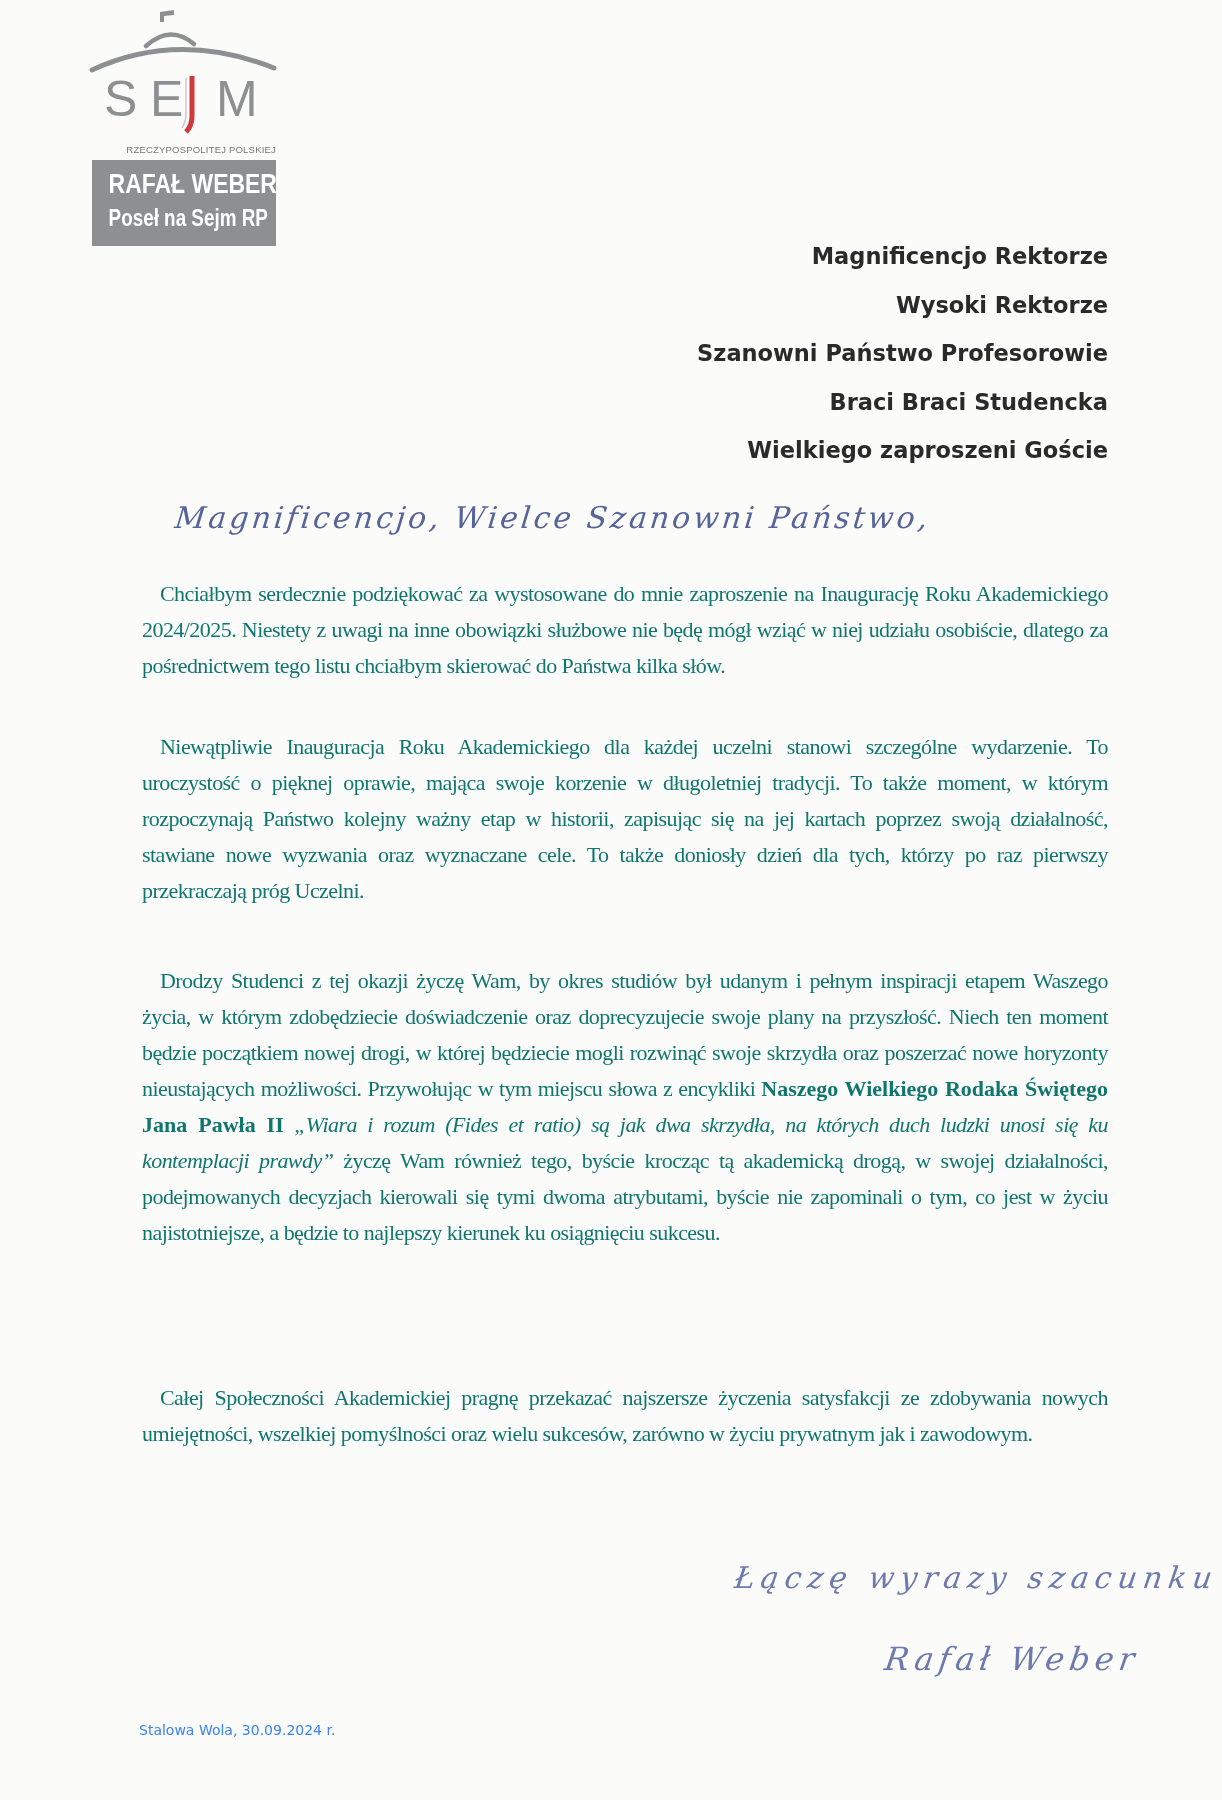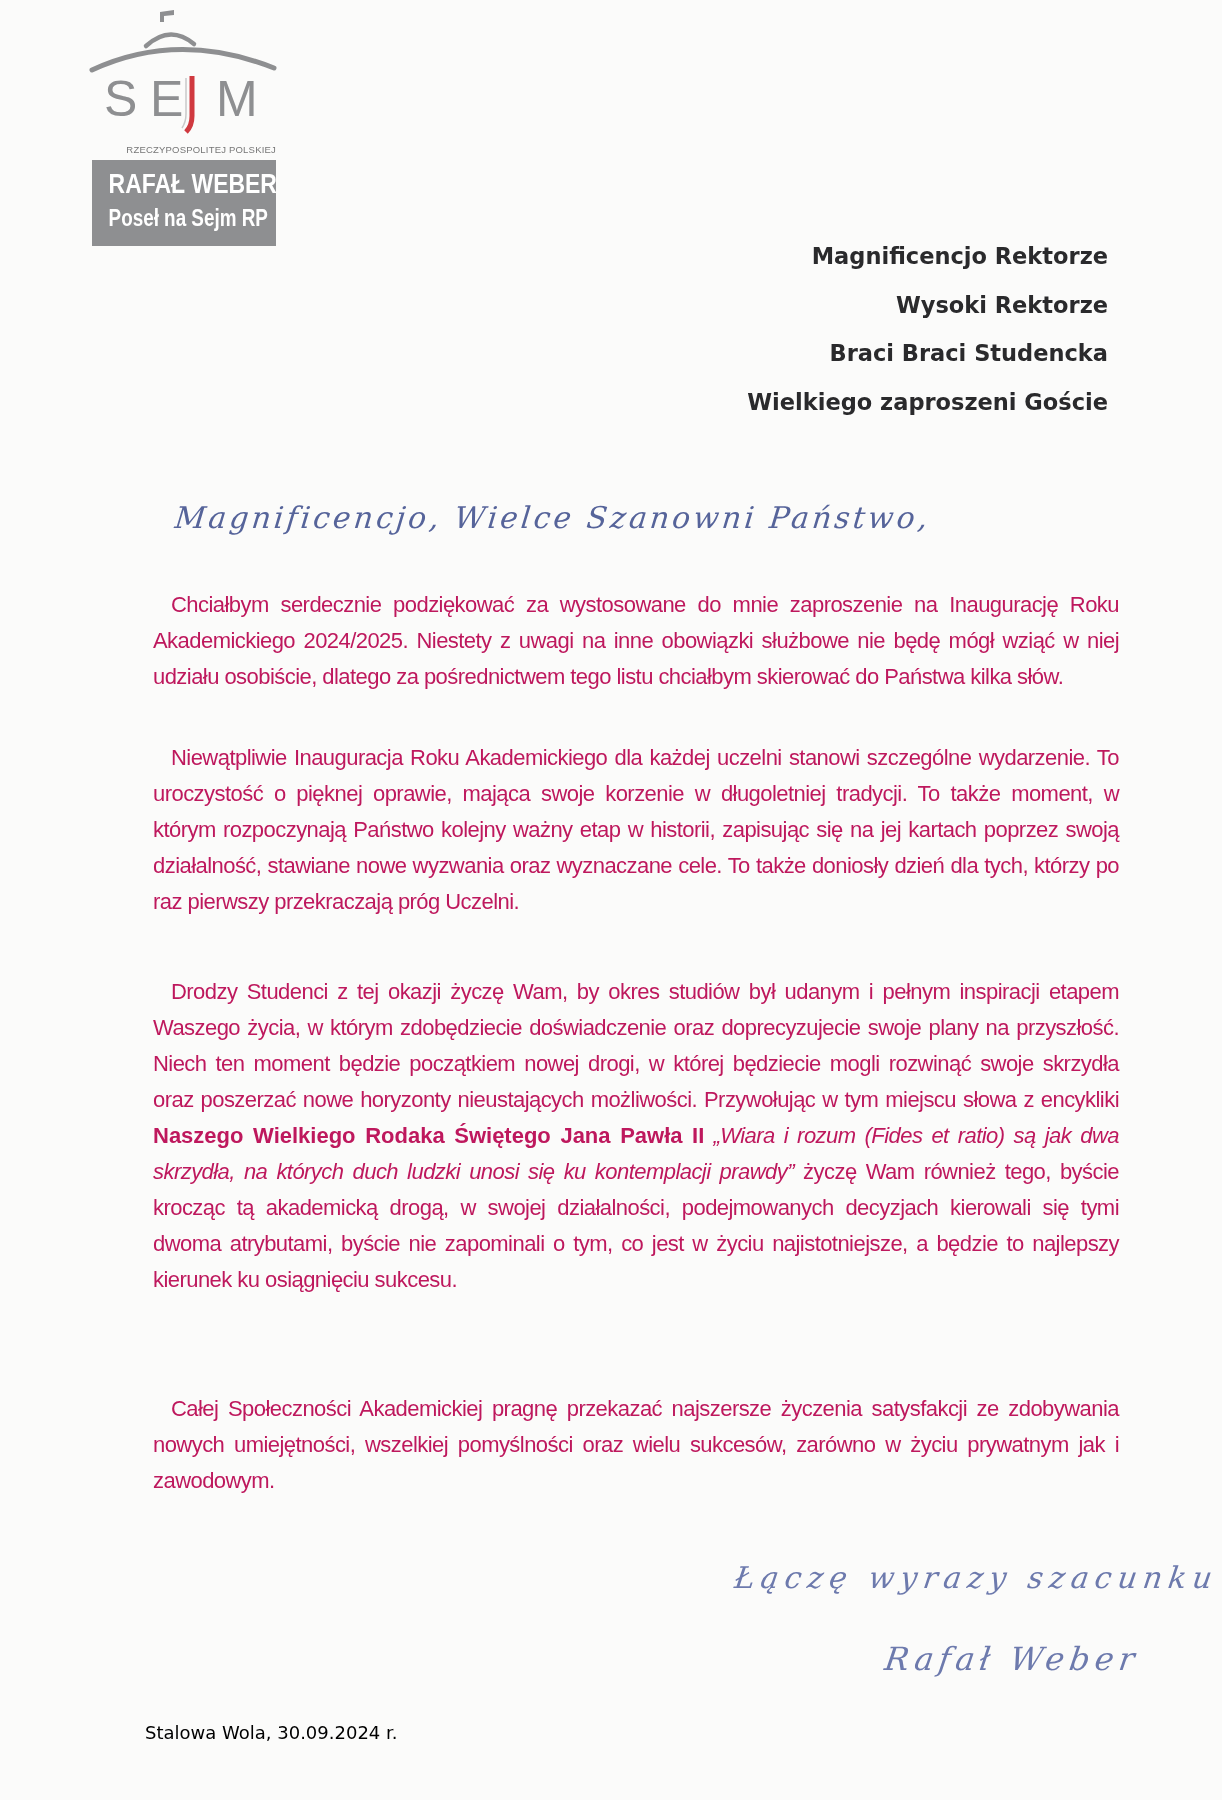--- a/index.html
+++ b/index.html
@@ -29,44 +29,44 @@
 
   .salutation {
     position: absolute; left: 175px; top: 500px;
     font-family: "DejaVu Serif", serif; font-style: italic;
     font-size: 30px; color: #3a4a8a; letter-spacing: 3px; transform: skewX(-6deg);
     opacity: 0.85; white-space: nowrap;
   }
 
   .body { position: absolute; left: 142px; width: 966px; }
   .para {
-    font-family: Liberation Sans, sans-serif;
+    font-family: Liberation Serif, serif;
     font-size: 22px; line-height: 36px; text-align: justify; text-indent: 18px;
-    color: #be185d; margin: 11px; letter-spacing: -0.55px;
+    color: #0f766e; margin: 0; letter-spacing: -0.55px;
   }
   .p1 { top: 576px; }
   .p2 { top: 729px; }
   .p3 { top: 963px; }
   .p4 { top: 1380px; }
   .strong { font-weight: bold; letter-spacing: 0; }
   .quote { font-style: italic; }
 
   .closing {
     position: absolute; left: 735px; top: 1560px;
     font-family: "DejaVu Serif", serif; font-style: italic; font-size: 30px;
     color: #4a5a9a; opacity: 0.8; letter-spacing: 6px; white-space: nowrap; transform: skewX(-8deg);
   }
   .signature {
     position: absolute; left: 885px; top: 1640px;
     font-family: "DejaVu Serif", serif; font-style: italic; font-size: 32px;
     color: #4a5a9a; opacity: 0.8; letter-spacing: 5px; white-space: nowrap; transform: skewX(-8deg);
   }
   .date {
-    position: absolute; left: 145px; top: 1722px;
-    font-size: 18px; color: #000000; white-space: nowrap;
+    position: absolute; left: 139px; top: 1722px;
+    font-size: 14px; color: #3b82f6; white-space: nowrap;
   }
 </style>
 </head>
 <body>
 
 <div class="logo">
   <svg width="190" height="140" viewBox="0 0 190 140">
     <path d="M72 18 L72 8 L86 6 L86 11 L76 12 L76 18 Z" fill="#8e8f91"></path>
     <path d="M58 42 Q82 20 106 40" stroke="#8e8f91" stroke-width="4.5" fill="none" stroke-linecap="round"></path>
     <path d="M4 66 Q90 26 186 64" stroke="#8e8f91" stroke-width="5" fill="none" stroke-linecap="round"></path>
@@ -79,20 +79,21 @@
   <div class="logo-sub">RZECZYPOSPOLITEJ POLSKIEJ</div>
   <div class="logo-box">
     <span class="logo-name">RAFAŁ WEBER</span>
     <span class="logo-role">Poseł na Sejm RP</span>
   </div>
 </div>
 
 <div class="addressees">
   <div class="addressee">Magnificencjo Rektorze</div>
   <div class="addressee">Wysoki Rektorze</div>
+  <div class="addressee">Szanowni Państwo Profesorowie</div>
   <div class="addressee">Braci Braci Studencka</div>
   <div class="addressee">Wielkiego zaproszeni Goście</div>
 </div>
 
 <div class="salutation">Magnificencjo, Wielce Szanowni Państwo,</div>
 
 <p class="body para p1">Chciałbym serdecznie podziękować za wystosowane do mnie zaproszenie na Inaugurację Roku Akademickiego 2024/2025. Niestety z uwagi na inne obowiązki służbowe nie będę mógł wziąć w niej udziału osobiście, dlatego za pośrednictwem tego listu chciałbym skierować do Państwa kilka słów.</p>
 <p class="body para p2">Niewątpliwie Inauguracja Roku Akademickiego dla każdej uczelni stanowi szczególne wydarzenie. To uroczystość o pięknej oprawie, mająca swoje korzenie w długoletniej tradycji. To także moment, w którym rozpoczynają Państwo kolejny ważny etap w historii, zapisując się na jej kartach poprzez swoją działalność, stawiane nowe wyzwania oraz wyznaczane cele. To także doniosły dzień dla tych, którzy po raz pierwszy przekraczają próg Uczelni.</p>
 <p class="body para p3"><span>Drodzy Studenci z tej okazji życzę Wam, by okres studiów był udanym i pełnym inspiracji etapem Waszego życia, w którym zdobędziecie doświadczenie oraz doprecyzujecie swoje plany na przyszłość. Niech ten moment będzie początkiem nowej drogi, w której będziecie mogli rozwinąć swoje skrzydła oraz poszerzać nowe horyzonty nieustających możliwości. Przywołując w tym miejscu słowa z encykliki </span><span class="strong">Naszego Wielkiego Rodaka Świętego Jana Pawła II</span><span class="quote"> „Wiara i rozum (Fides et ratio) są jak dwa skrzydła, na których duch ludzki unosi się ku kontemplacji prawdy”</span><span> życzę Wam również tego, byście krocząc tą akademicką drogą, w swojej działalności, podejmowanych decyzjach kierowali się tymi dwoma atrybutami, byście nie zapominali o tym, co jest w życiu najistotniejsze, a będzie to najlepszy kierunek ku osiągnięciu sukcesu.</span></p>
 <p class="body para p4">Całej Społeczności Akademickiej pragnę przekazać najszersze życzenia satysfakcji ze zdobywania nowych umiejętności, wszelkiej pomyślności oraz wielu sukcesów, zarówno w życiu prywatnym jak i zawodowym.</p>

